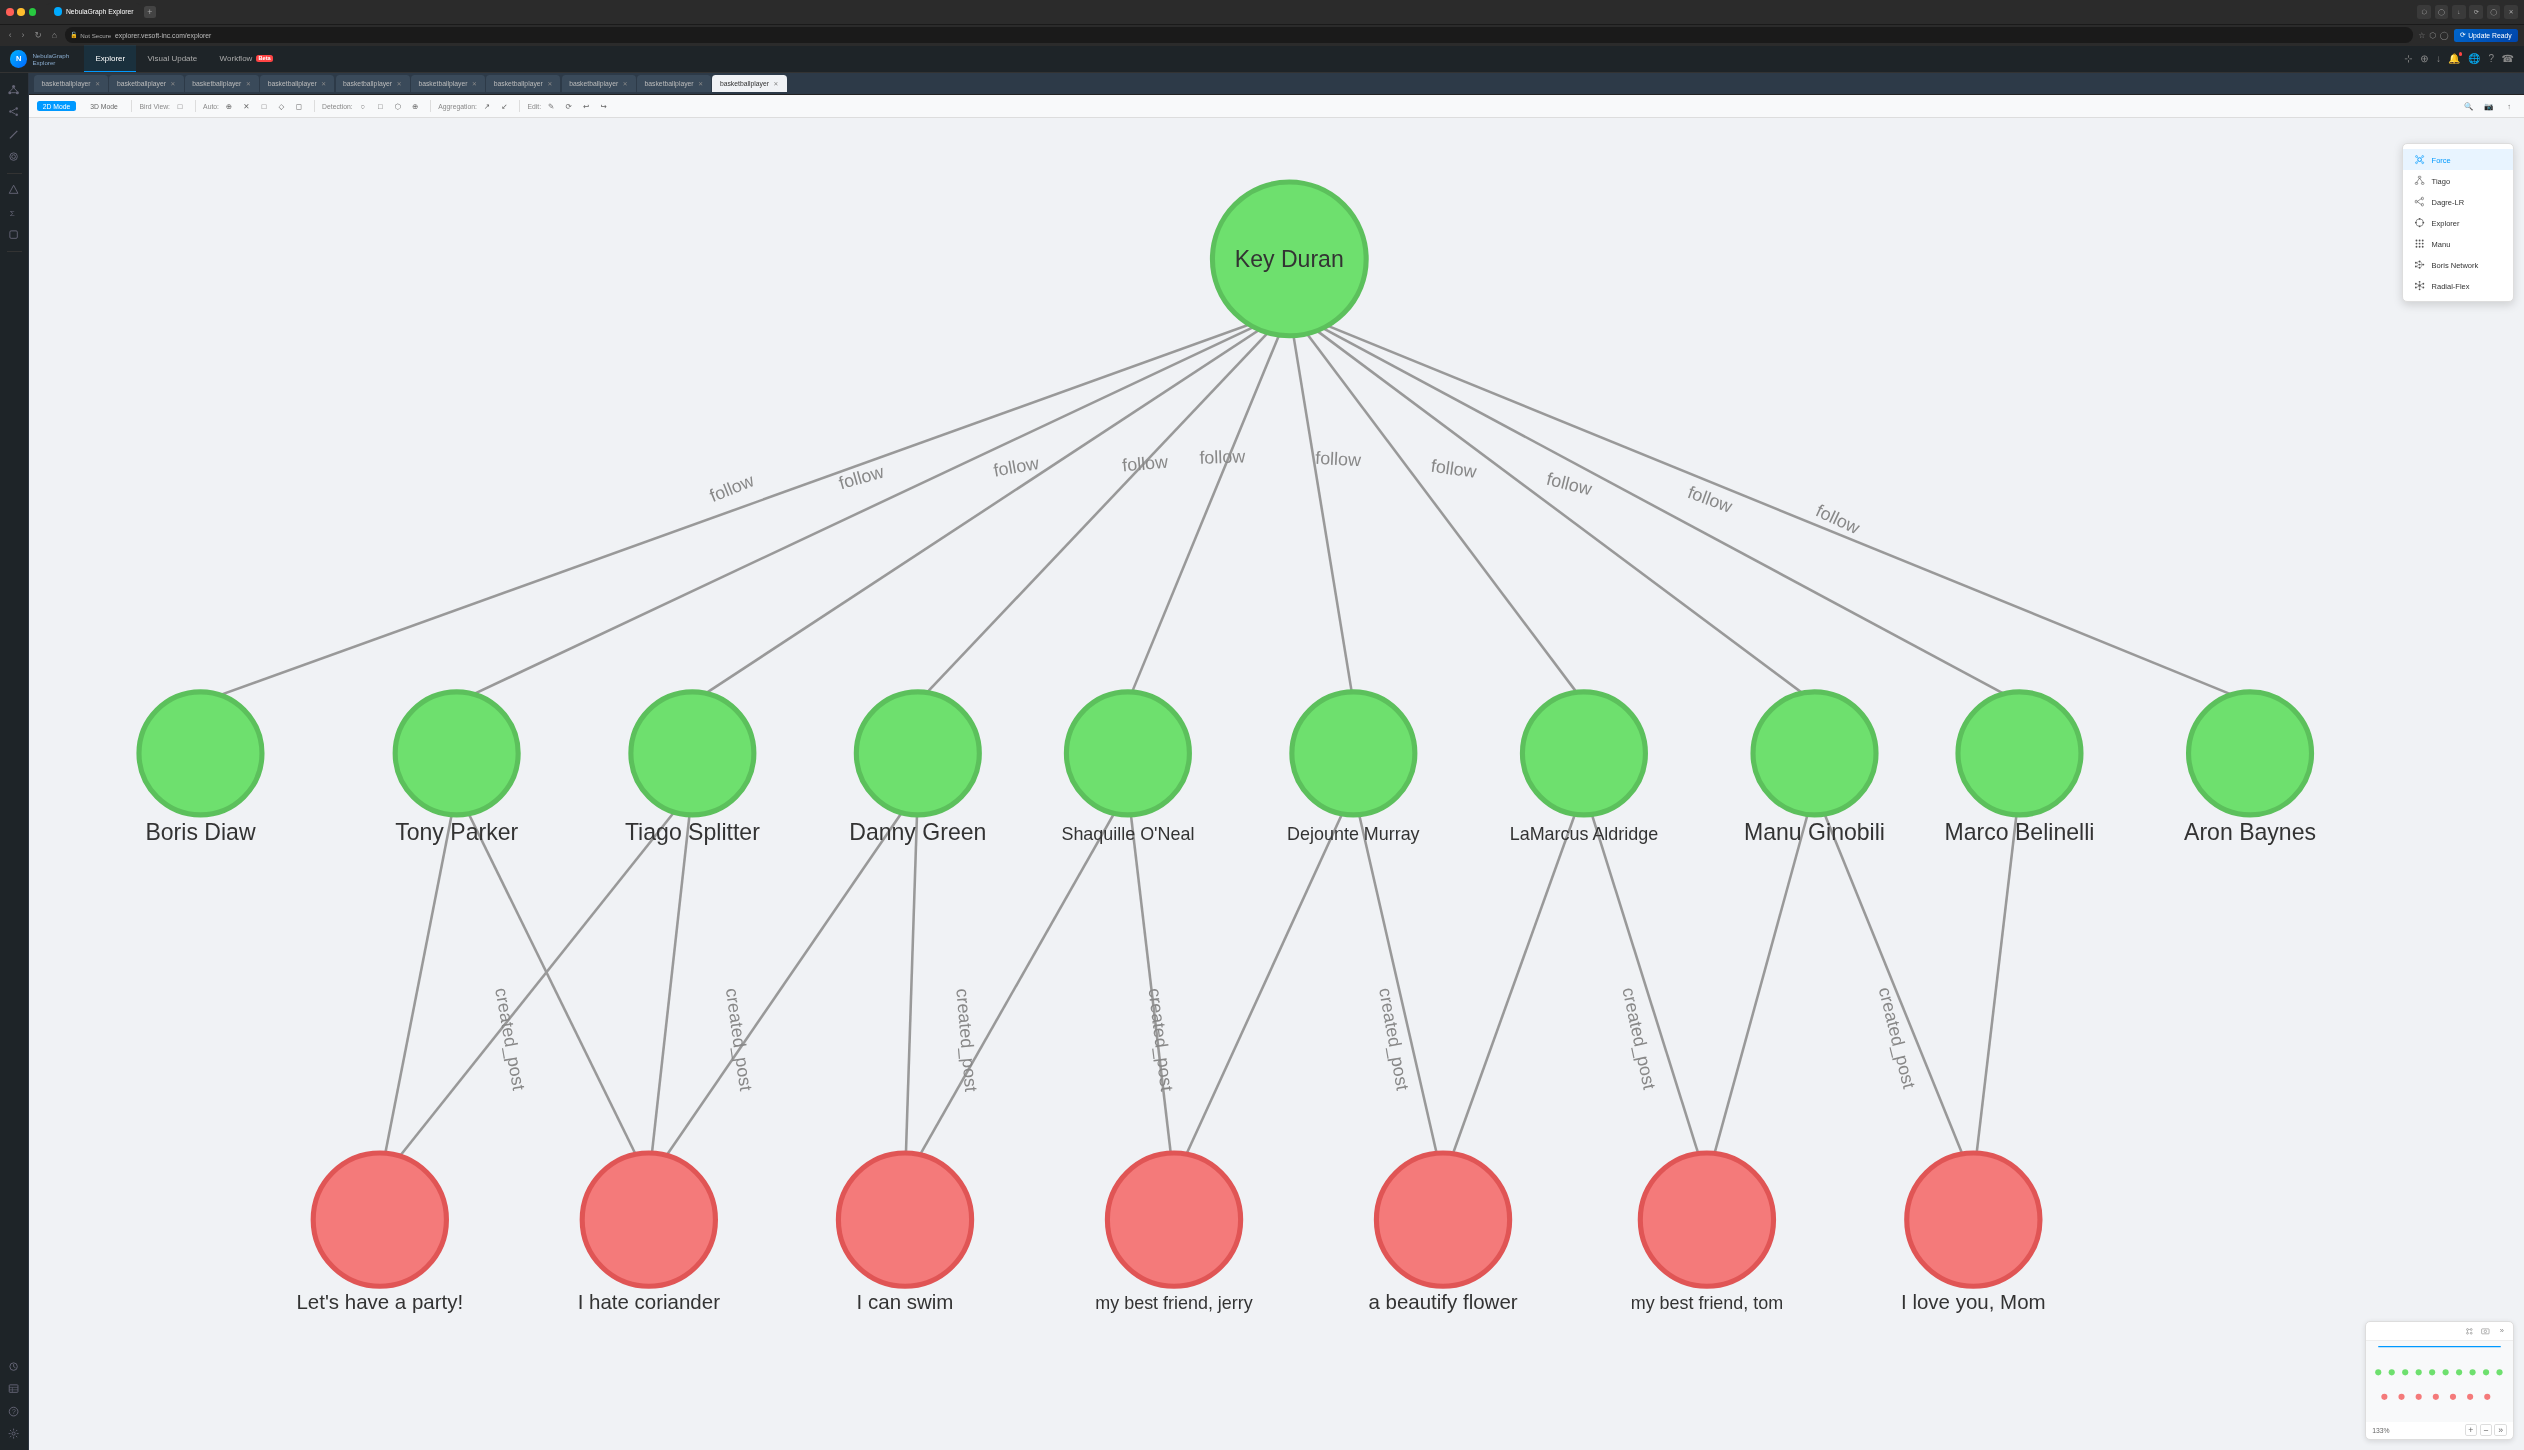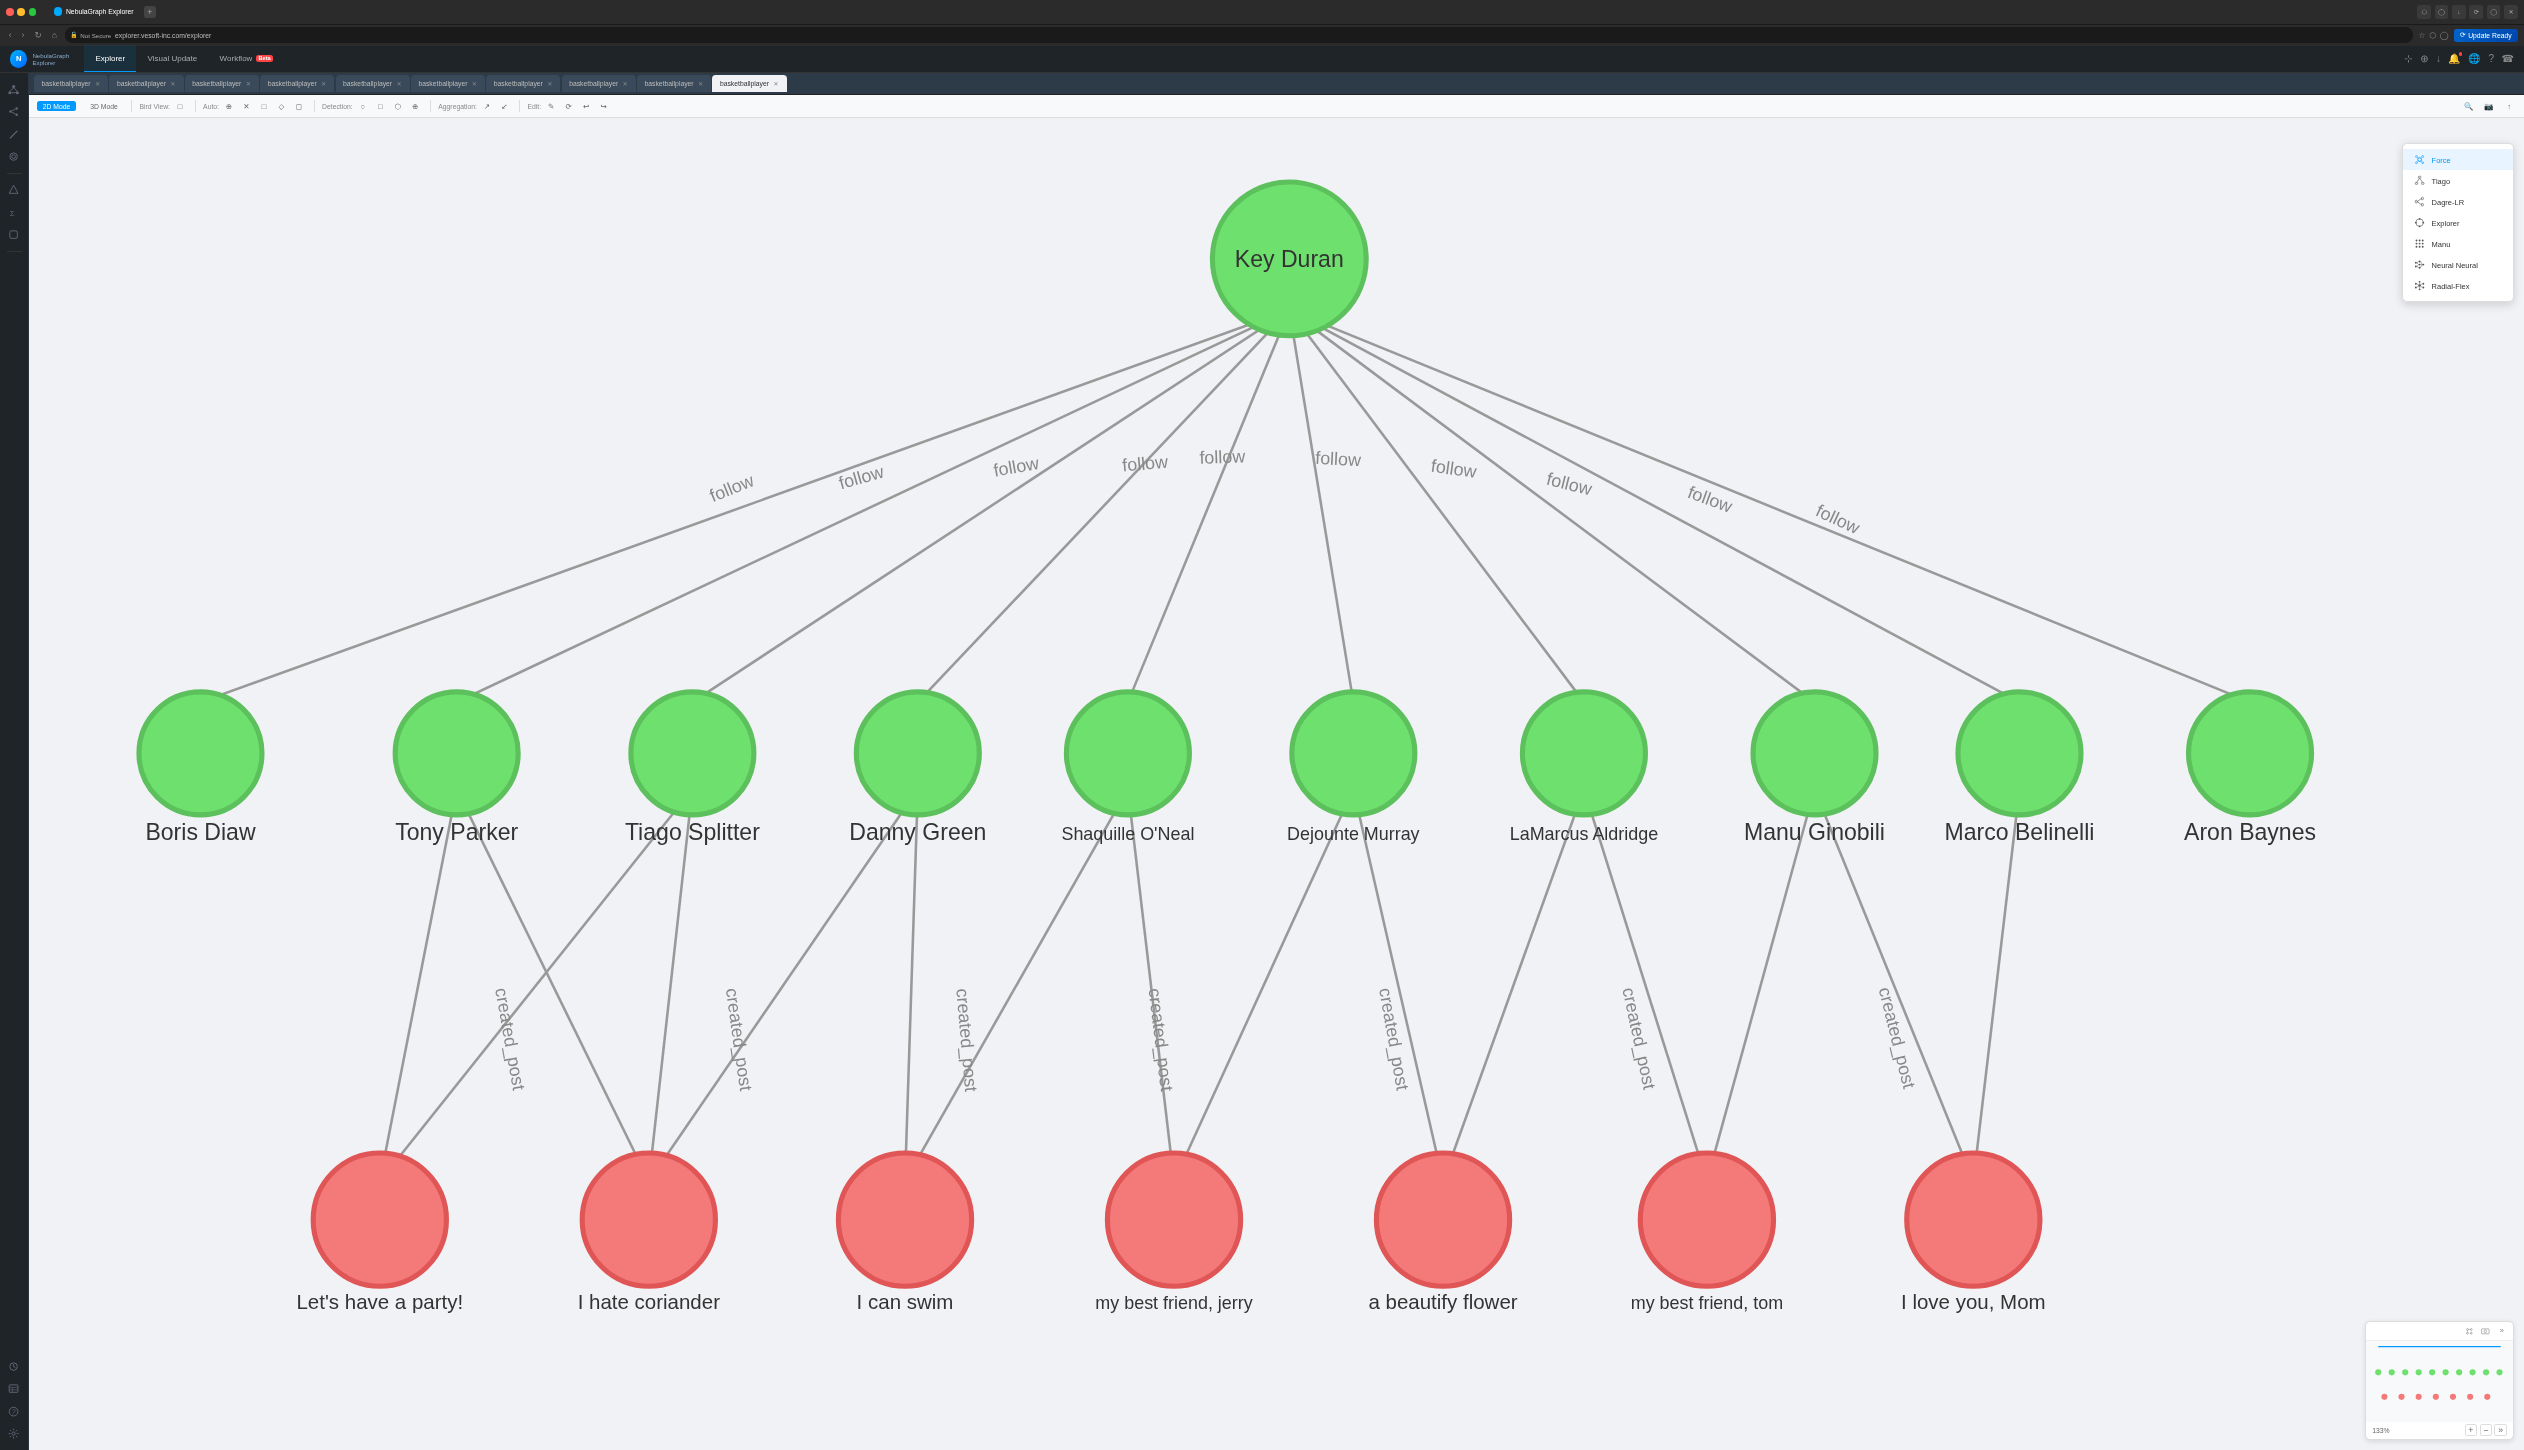--- a/index.html
+++ b/index.html
@@ -690,21 +690,21 @@
                   <circle cx="15" cy="9" r="1.5" fill="#555"></circle>
                   <line x1="4.5" y1="6" x2="7.5" y2="4" stroke="#555" stroke-width="0.8"></line>
                   <line x1="4.5" y1="6" x2="7.5" y2="9" stroke="#555" stroke-width="0.8"></line>
                   <line x1="4.5" y1="12" x2="7.5" y2="9" stroke="#555" stroke-width="0.8"></line>
                   <line x1="4.5" y1="12" x2="7.5" y2="14" stroke="#555" stroke-width="0.8"></line>
                   <line x1="10.5" y1="4" x2="13.5" y2="9" stroke="#555" stroke-width="0.8"></line>
                   <line x1="10.5" y1="9" x2="13.5" y2="9" stroke="#555" stroke-width="0.8"></line>
                   <line x1="10.5" y1="14" x2="13.5" y2="9" stroke="#555" stroke-width="0.8"></line>
                 </svg>
             </div>
-            <span>Neural Neural</span>
+            <span>Boris Network</span>
           </div>
           <div class="layout-item">
             <div class="layout-icon">
               <svg width="11.2" height="11.2" viewBox="0 0 18 18">
                   <circle cx="9" cy="9" r="2" fill="#555"></circle>
                   <circle cx="9" cy="3" r="1.5" fill="#555"></circle>
                   <circle cx="15" cy="6" r="1.5" fill="#555"></circle>
                   <circle cx="15" cy="12" r="1.5" fill="#555"></circle>
                   <circle cx="9" cy="15" r="1.5" fill="#555"></circle>
                   <circle cx="3" cy="12" r="1.5" fill="#555"></circle>

